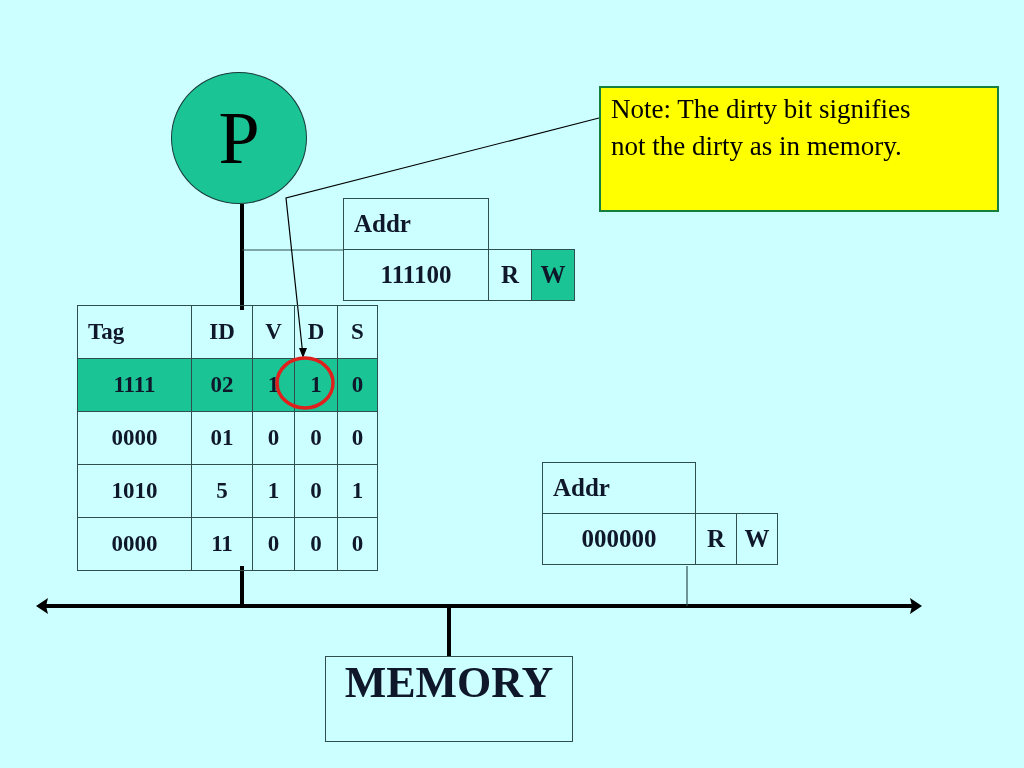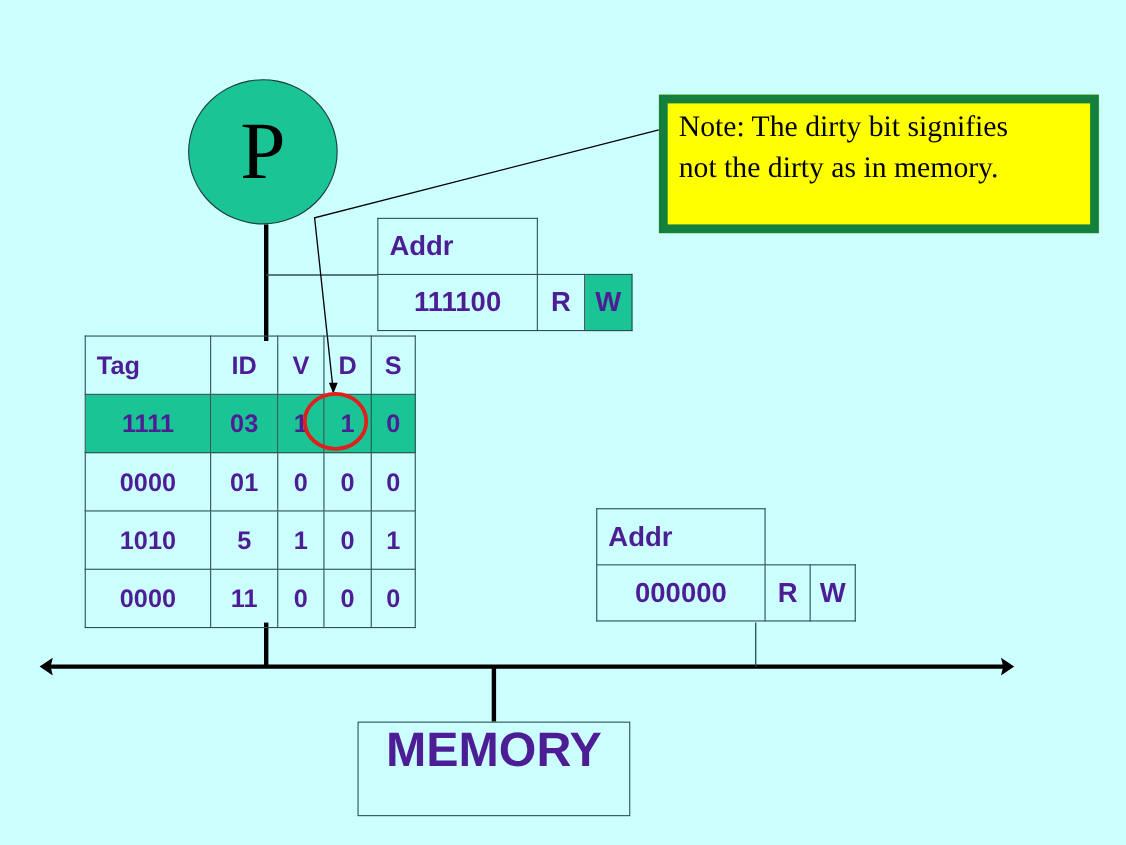--- a/index.html
+++ b/index.html
@@ -1,26 +1,26 @@
 <!DOCTYPE html>
 <html><head>
 <meta charset="utf-8">
 <style>
   html, body { margin:0; padding:0; }
   body { width:1024px; height:768px; background:#ccffff; position:relative; overflow:hidden; }
   .abs { position:absolute; }
   svg.lines { position:absolute; left:0; top:0; }
-  .mono { font-family:Liberation Sans, sans-serif; font-weight:bold; color:#4c1d95; }
+  .mono { font-family:Liberation Serif, serif; font-weight:bold; color:#0f172a; }
   .serif { font-family:"Liberation Serif", "DejaVu Serif", serif; color:#000; }
 
   #cpu { left:171px; top:72px; width:136px; height:132px; border-radius:50%;
          background:#1ac495; border:1.5px solid #1a3a3a; box-sizing:border-box;
          display:flex; align-items:center; justify-content:center; font-size:74px; }
   #note { left:599px; top:86px; width:400px; height:126px; background:#ffff00;
-          border:8px solid #15803d; box-sizing:border-box; padding:3px 0 0 10px;
+          border:2px solid #15803d; box-sizing:border-box; padding:3px 0 0 10px;
           font-size:27px; line-height:37px; }
 
   table.grid { border-collapse:collapse; position:absolute; }
   table.grid td { border:1.5px solid #2f4f4f; padding:0; text-align:center; vertical-align:middle; }
   .cell-green { background:#1ac495; }
 
   #cache td { height:52px; font-size:23px; }
   #addr1 td, #addr2 td { height:50px; font-size:25px; }
   .addr-label { text-align:left !important; padding-left:10px !important; }
 
@@ -83,21 +83,21 @@
   <tbody>
       <tr>
     <td style="width:103px;" class="addr-label">Tag</td>
     <td style="width:60px;">ID</td>
     <td style="width:41px;">V</td>
     <td style="width:42px;">D</td>
     <td style="width:39px;">S</td>
   </tr>
   <tr class="cell-green">
     <td>1111</td>
-    <td>03</td>
+    <td>02</td>
     <td>1</td>
     <td>1</td>
     <td>0</td>
   </tr>
   <tr>
     <td>0000</td>
     <td>01</td>
     <td>0</td>
     <td>0</td>
     <td>0</td>

